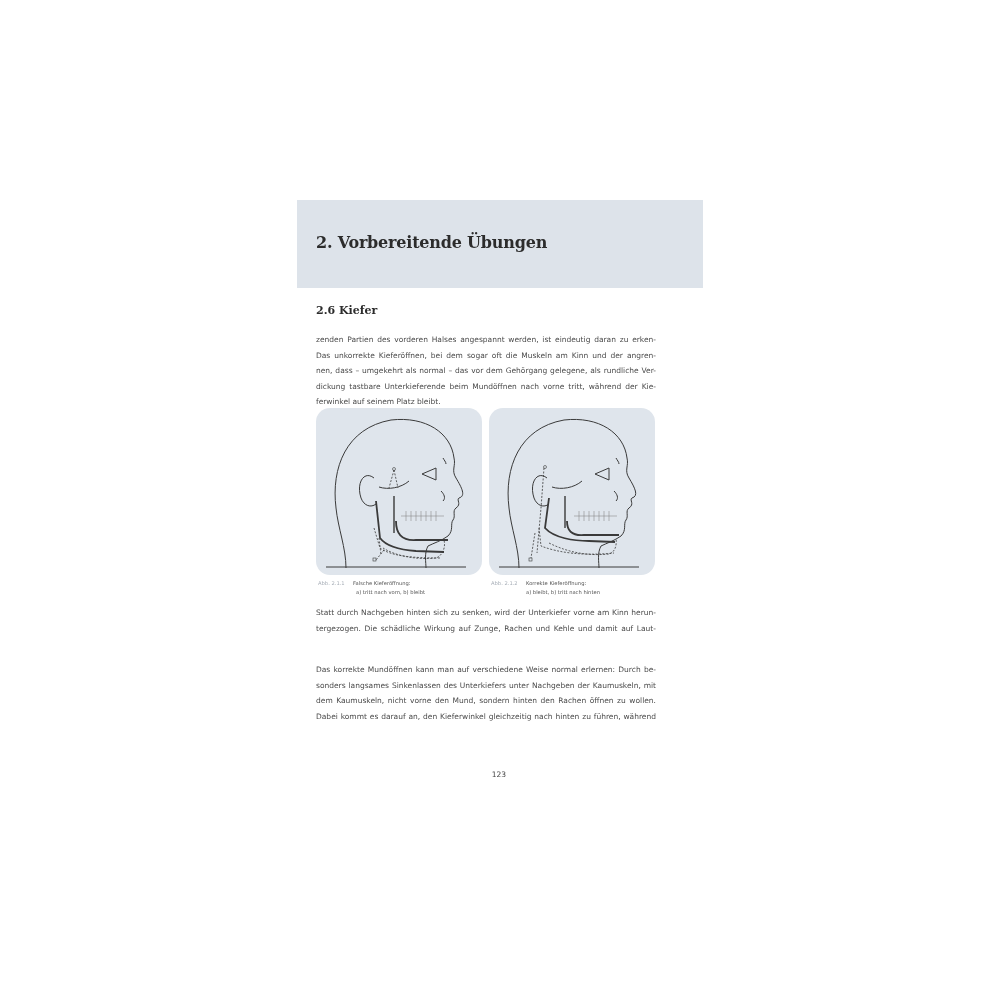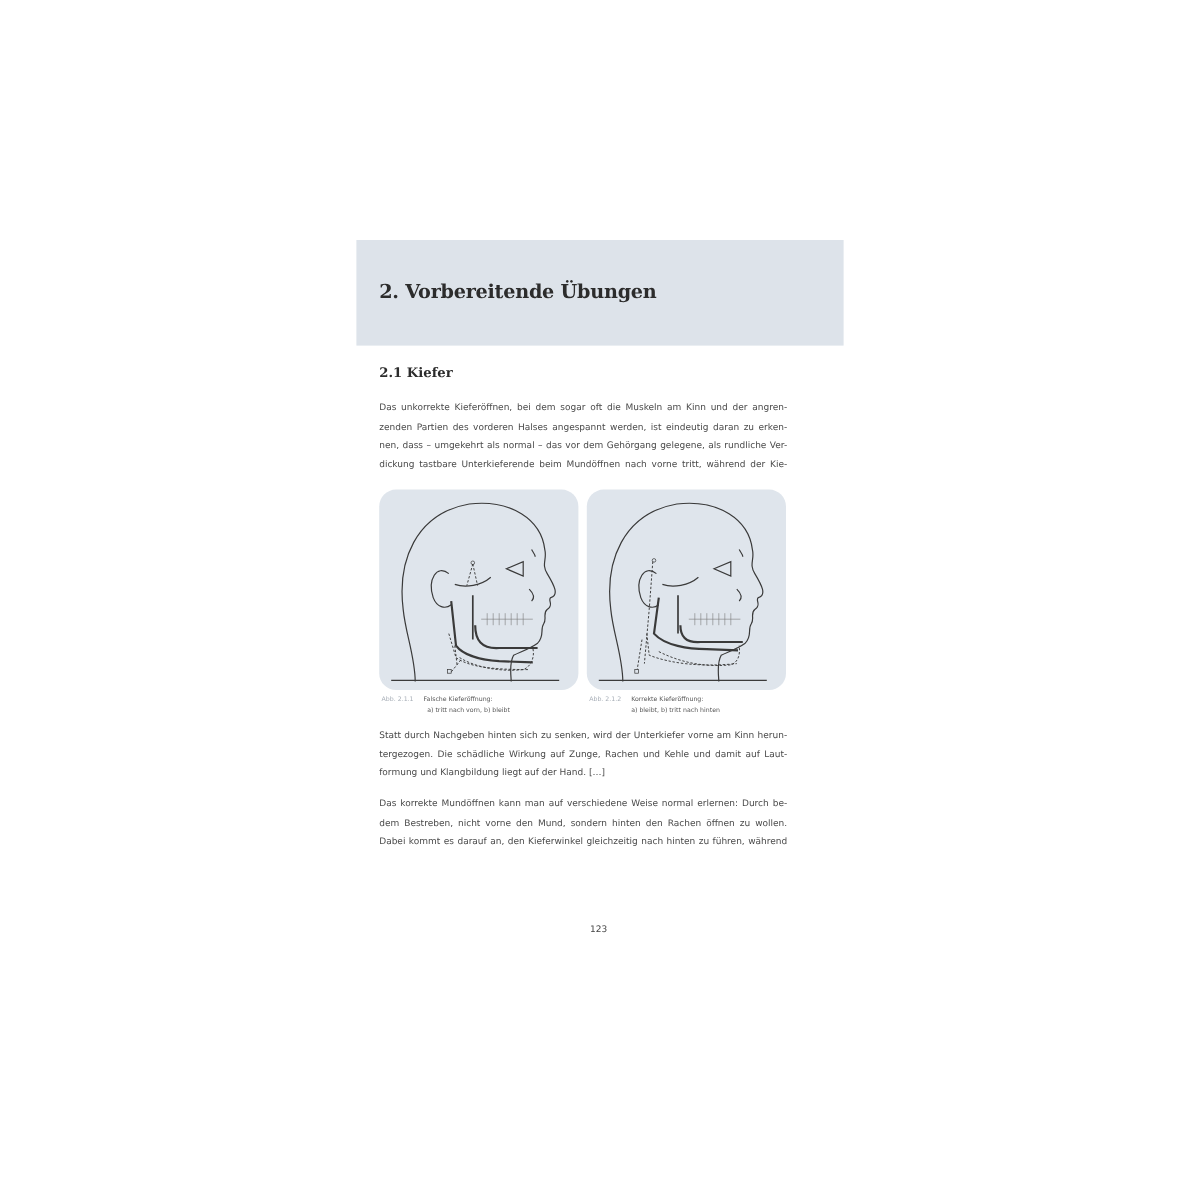--- a/index.html
+++ b/index.html
@@ -21,27 +21,28 @@
   </style>
 </head>
 <body>
 
 <div class="page">
 
   <div class="chapter-band">
     <h1 class="chapter-title">2. Vorbereitende Übungen</h1>
   </div>
 
-  <h2 class="section-title">2.1 Kiefer</h2>
+  <h2 class="section-title">2.6 Kiefer</h2>
 
   <p class="para" style="top:332px;">
+    <span class="line">zenden Partien des vorderen Halses angespannt werden, ist eindeutig daran zu erken-</span>
     <span class="line">Das unkorrekte Kieferöffnen, bei dem sogar oft die Muskeln am Kinn und der angren-</span>
-    <span class="line">zenden Partien des vorderen Halses angespannt werden, ist eindeutig daran zu erken-</span>
     <span class="line">nen, dass – umgekehrt als normal – das vor dem Gehörgang gelegene, als rundliche Ver-</span>
     <span class="line">dickung tastbare Unterkieferende beim Mundöffnen nach vorne tritt, während der Kie-</span>
+    <span class="line last">ferwinkel auf seinem Platz bleibt.</span>
   </p>
 
   <div class="figure" style="left:316px;">
     <svg width="166" height="167" viewBox="0 0 166 167">
       <g fill="none" stroke="#3a3a3a" stroke-width="1">
         <path d="M30 160 C 30 140, 22 120, 20 100 C 15 60, 30 20, 75 12 C 110 8, 135 25, 138 50 C 140 58, 135 62, 140 70 C 146 80, 150 88, 143 90 C 140 92, 146 96, 140 100 C 136 103, 140 108, 137 112 C 134 116, 138 122, 132 128 C 125 133, 118 135, 112 138 C 108 145, 110 155, 110 160"></path>
         <path d="M127 50 C 128 52, 130 54, 130 56"></path>
         <path d="M58 70 C 48 62, 40 75, 45 90 C 48 98, 55 100, 60 96"></path>
         <path d="M63 79 C 72 82, 85 80, 93 73"></path>
         <path d="M125 83 C 128 86, 130 90, 127 93"></path>
@@ -109,23 +110,23 @@
     <span class="num">Abb. 2.1.2</span>
     <span class="text">
       <span>Korrekte Kieferöffnung:</span><br>
       <span>a) bleibt, b) tritt nach hinten</span>
     </span>
   </div>
 
   <p class="para" style="top:605px;">
     <span class="line">Statt durch Nachgeben hinten sich zu senken, wird der Unterkiefer vorne am Kinn herun-</span>
     <span class="line">tergezogen. Die schädliche Wirkung auf Zunge, Rachen und Kehle und damit auf Laut-</span>
-    <span class="line last">formung und Klangbildung liegt auf der Hand. […]</span>
   </p>
 
   <p class="para" style="top:662px;">
     <span class="line">Das korrekte Mundöffnen kann man auf verschiedene Weise normal erlernen: Durch be-</span>
-    <span class="line">dem Bestreben, nicht vorne den Mund, sondern hinten den Rachen öffnen zu wollen.</span>
+    <span class="line">sonders langsames Sinkenlassen des Unterkiefers unter Nachgeben der Kaumuskeln, mit</span>
+    <span class="line">dem Kaumuskeln, nicht vorne den Mund, sondern hinten den Rachen öffnen zu wollen.</span>
     <span class="line">Dabei kommt es darauf an, den Kieferwinkel gleichzeitig nach hinten zu führen, während</span>
   </p>
 
   <div class="page-number">123</div>
 </div>
 
 </body></html>

